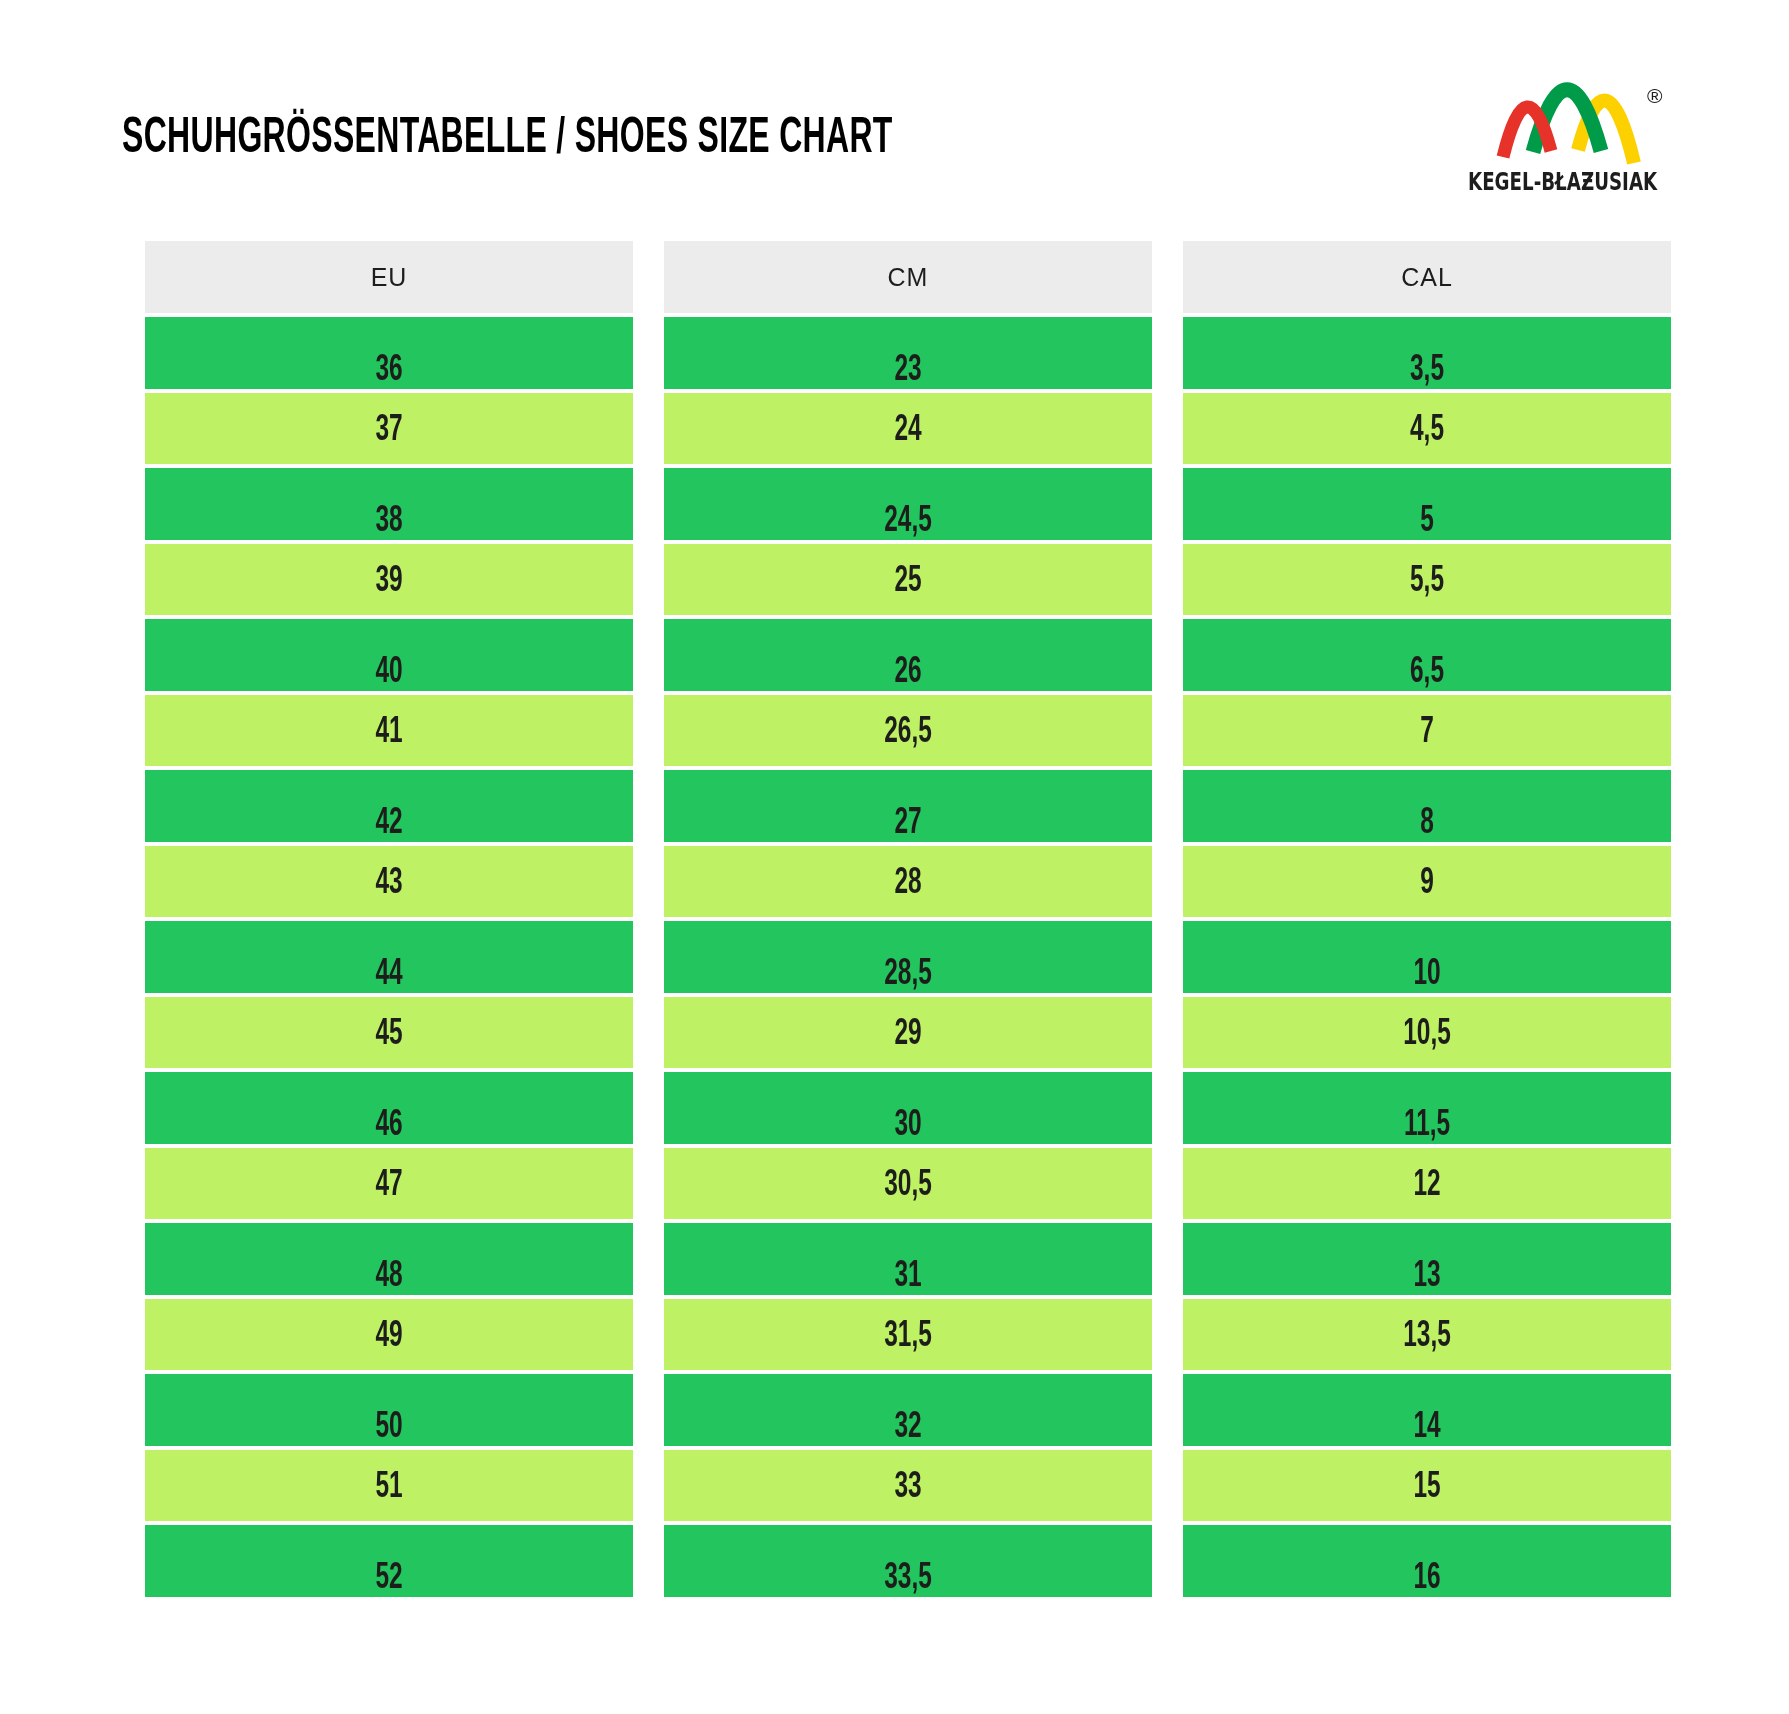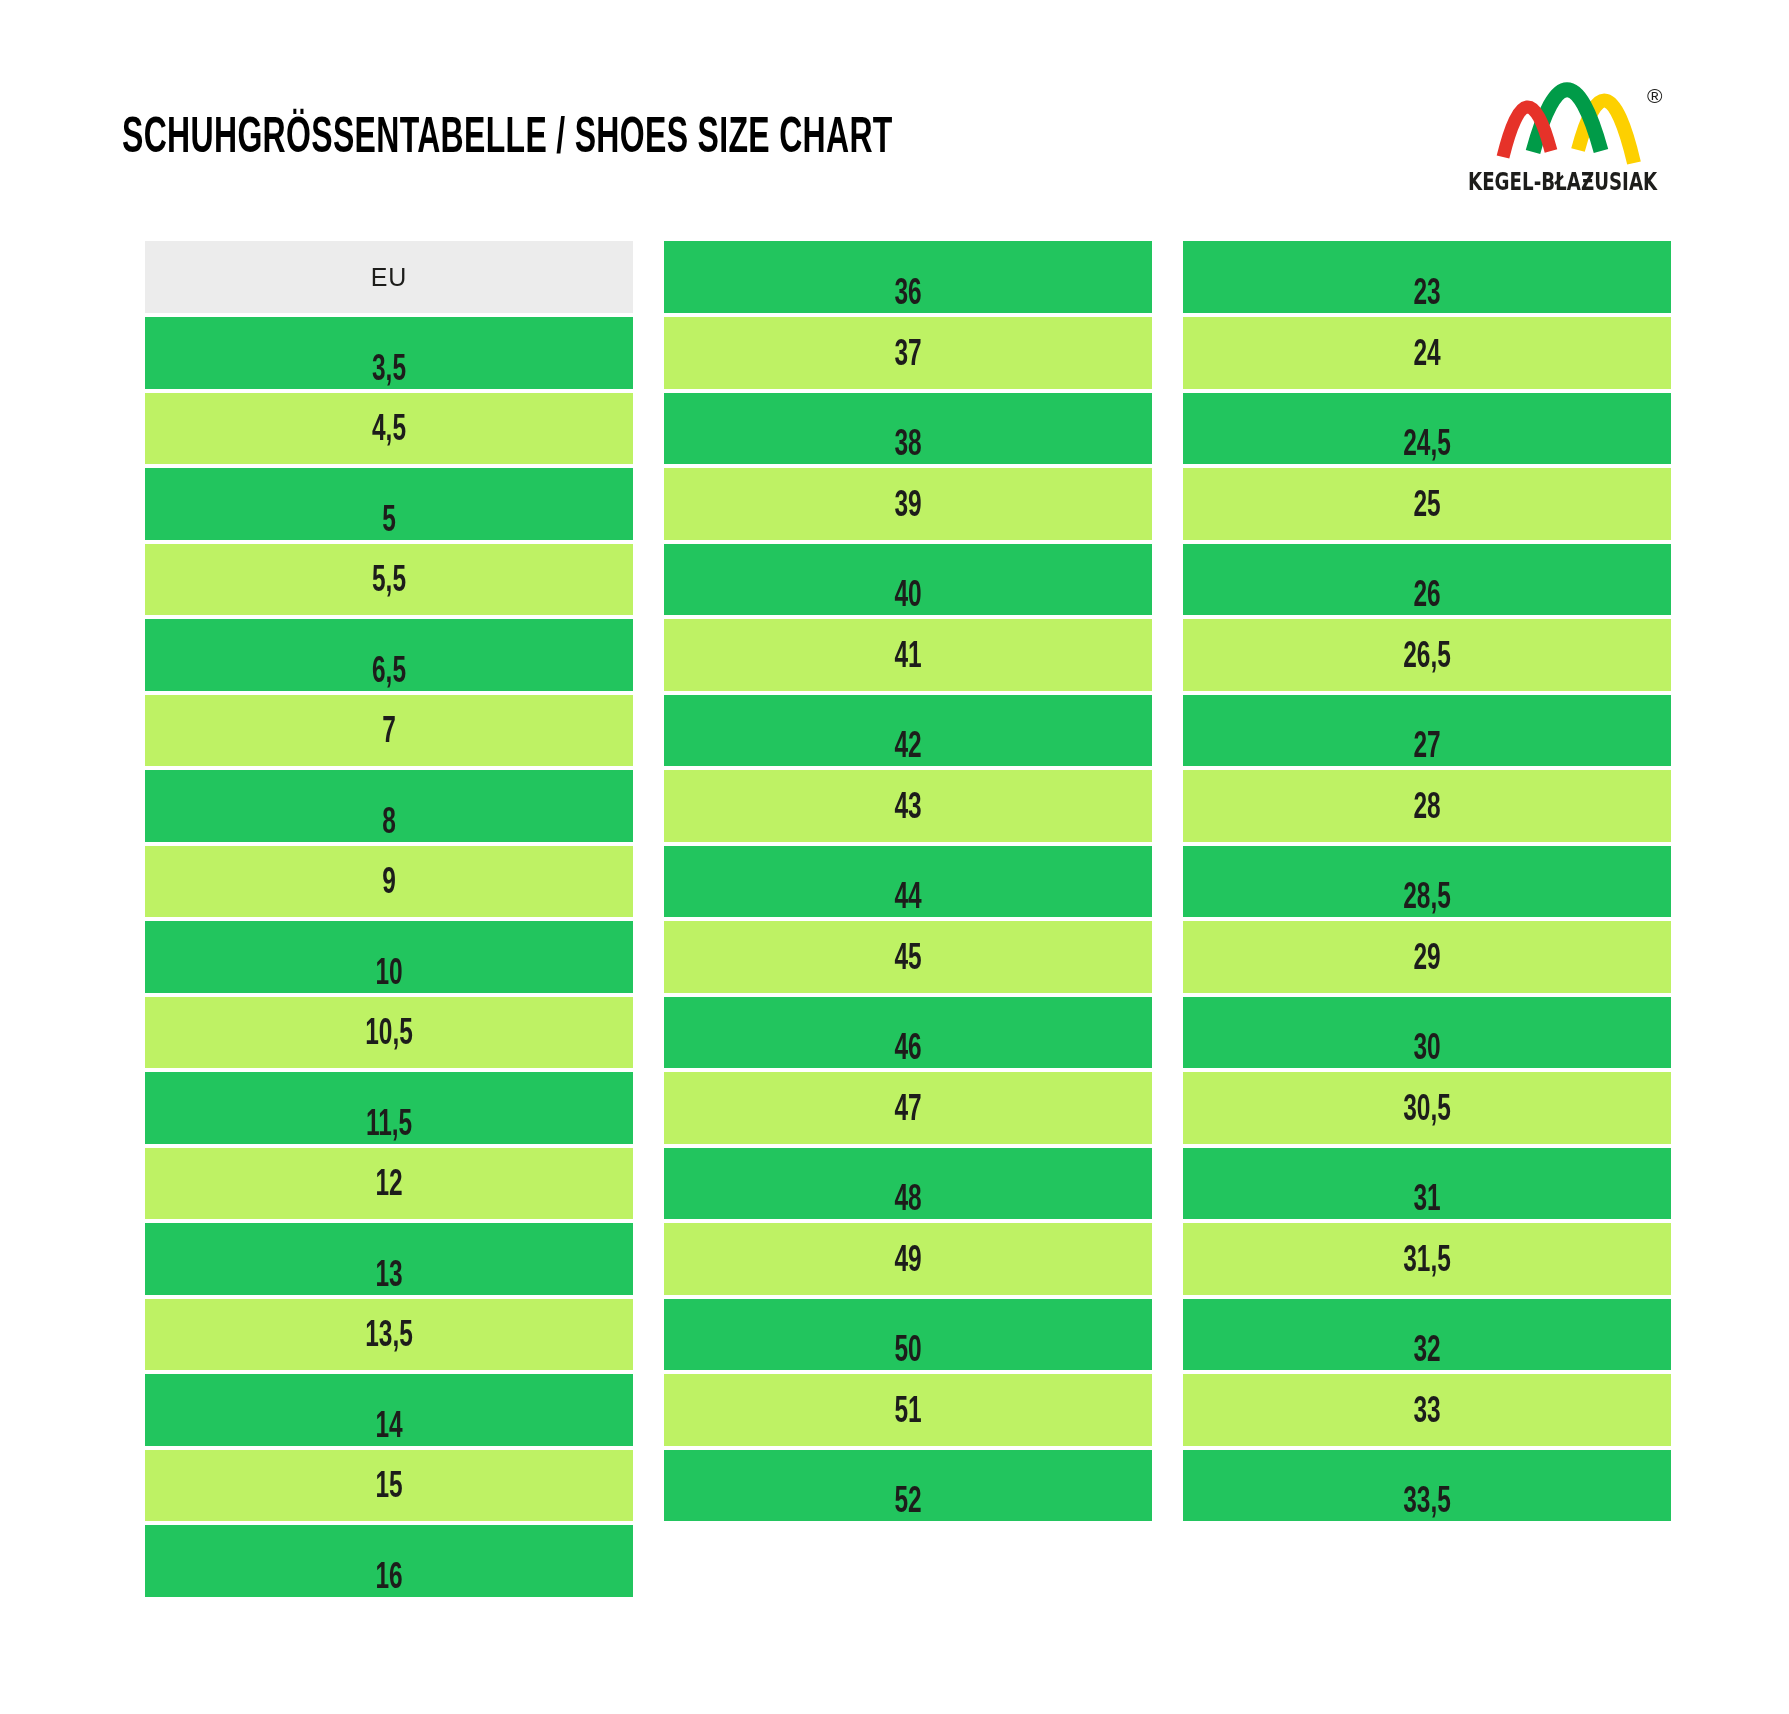--- a/index.html
+++ b/index.html
@@ -92,20 +92,22 @@
       <path d="M 73 92 Q 107 -32 141 91" fill="none" stroke="#009b48" stroke-width="15"></path>
       <path d="M 43 97 Q 67 0 91 91" fill="none" stroke="#e63229" stroke-width="13"></path>
     </svg>
     <span class="reg">®</span>
     <div class="brand">KEGEL-BŁAƵUSIAK</div>
   </div>
 
   <div class="size-table">
 
     <div class="cell head">EU</div>
+    <div class="cell head">CM</div>
+    <div class="cell head">CAL</div>
 
     <div class="row light">
       <div class="cell">
           <span class="num">36</span>
         </div>
       <div class="cell">
           <span class="num">23</span>
         </div>
       <div class="cell">
           <span class="num">3,5</span>

